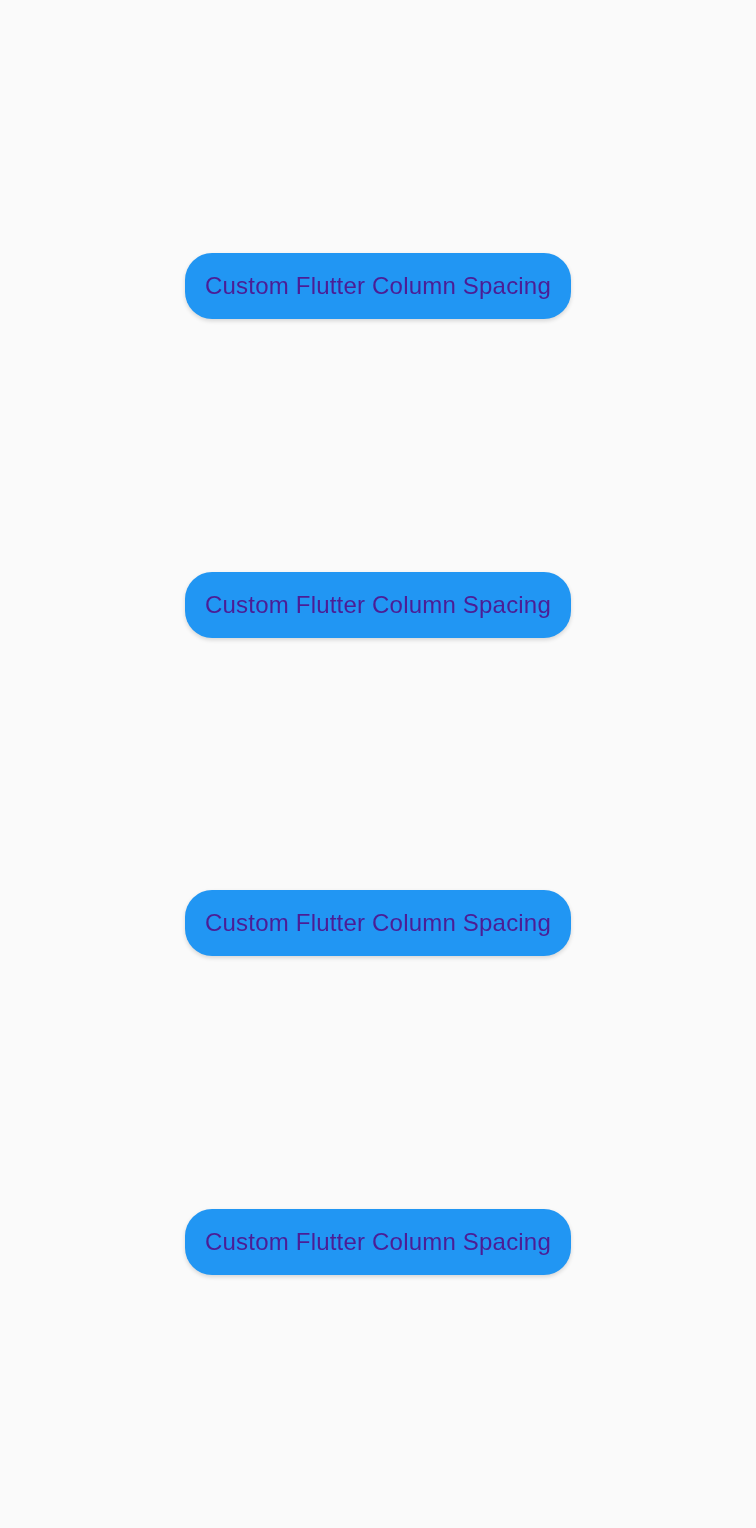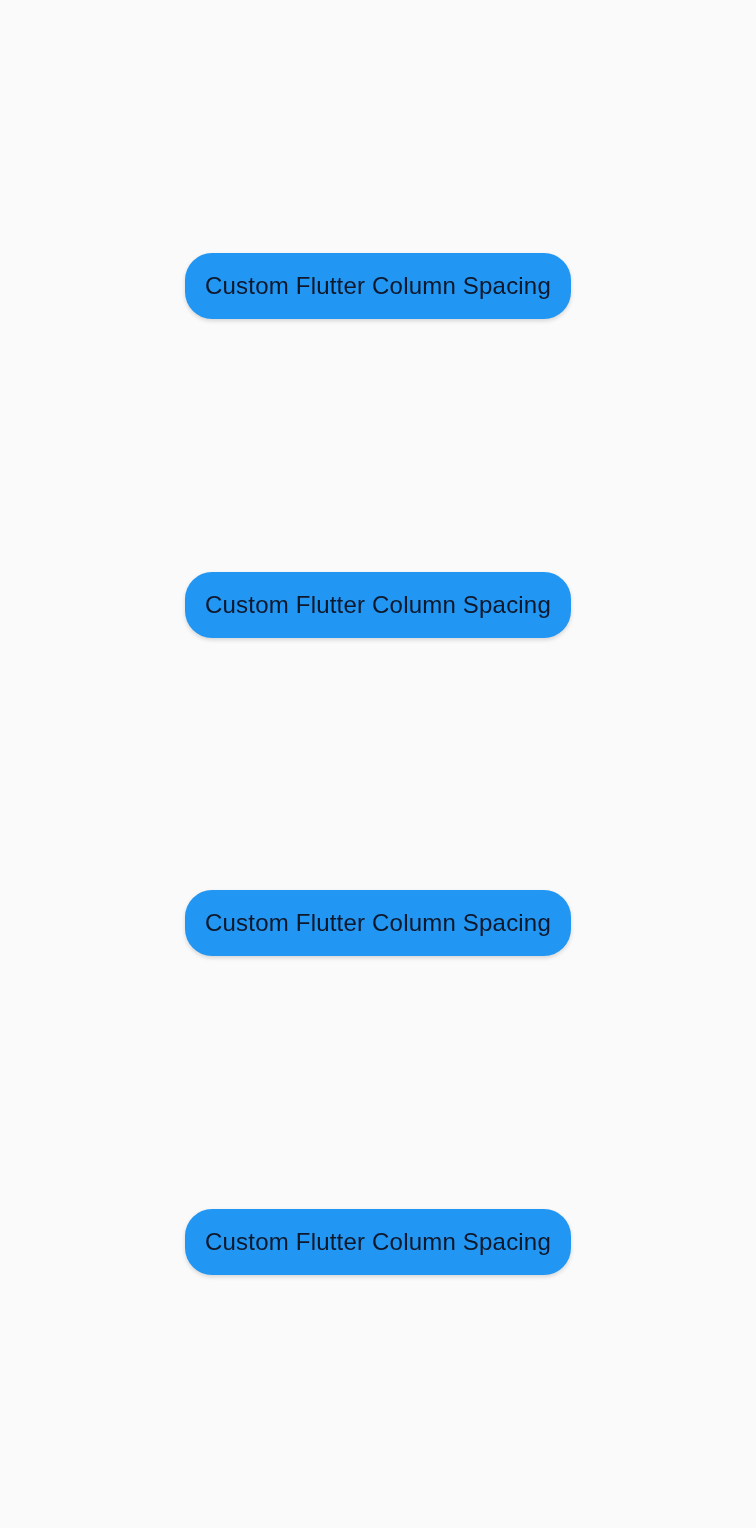--- a/index.html
+++ b/index.html
@@ -21,21 +21,21 @@
       height: 100%;
       display: flex;
       flex-direction: column;
       align-items: center;
       justify-content: space-evenly;
       padding: 0;
     }
     
     .button {
       background-color: #2196F3;
-      color: #0f172a;
+      color: #4c1d95;
       font-size: 24px;
       font-weight: 400;
       padding: 19px 20px;
       border-radius: 27px;
       border: none;
       cursor: pointer;
       box-shadow: 0 2px 4px rgba(0, 0, 0, 0.15);
       letter-spacing: 0.2px;
       white-space: nowrap;
     }

